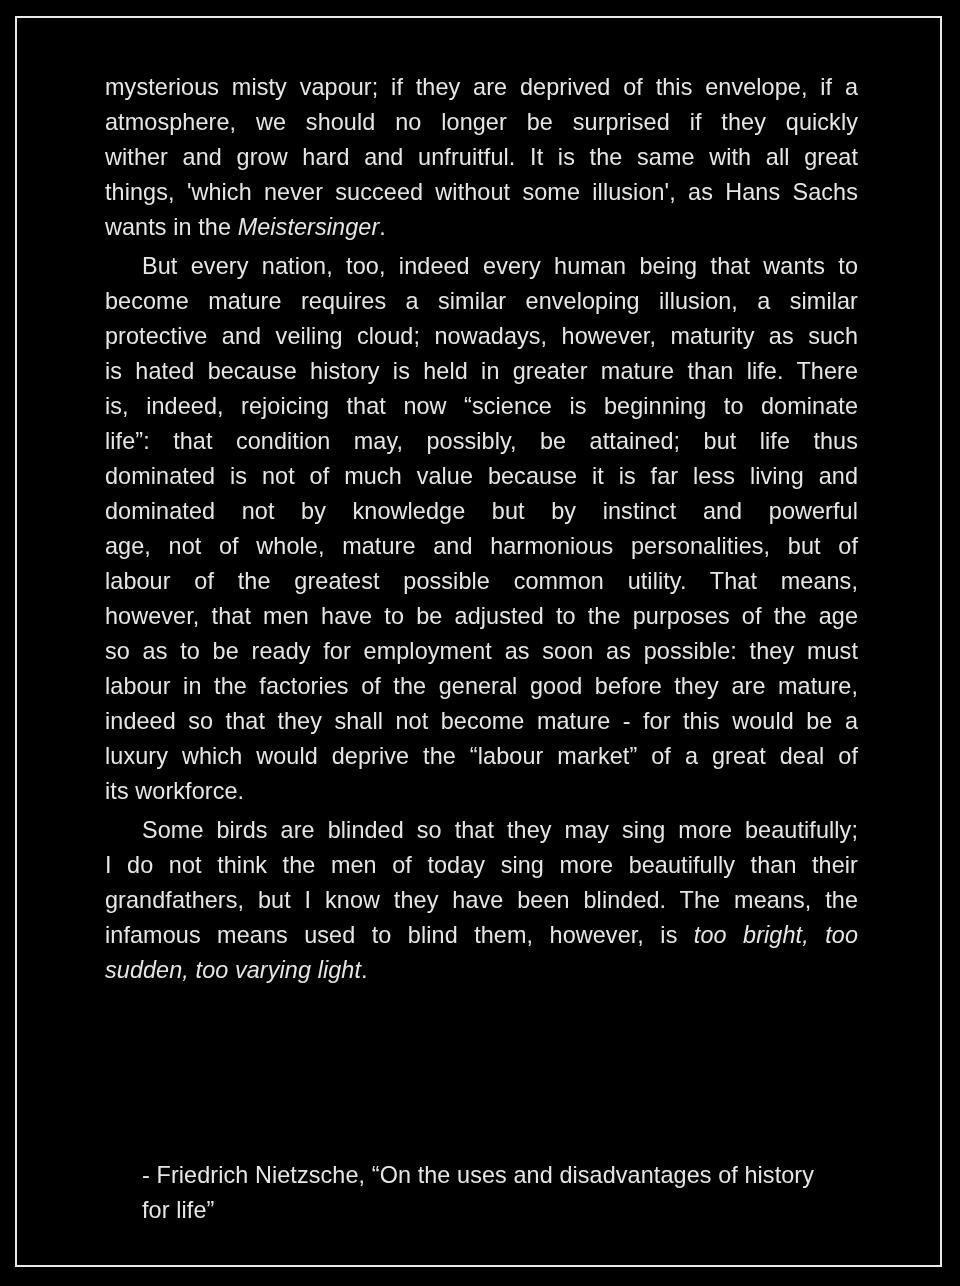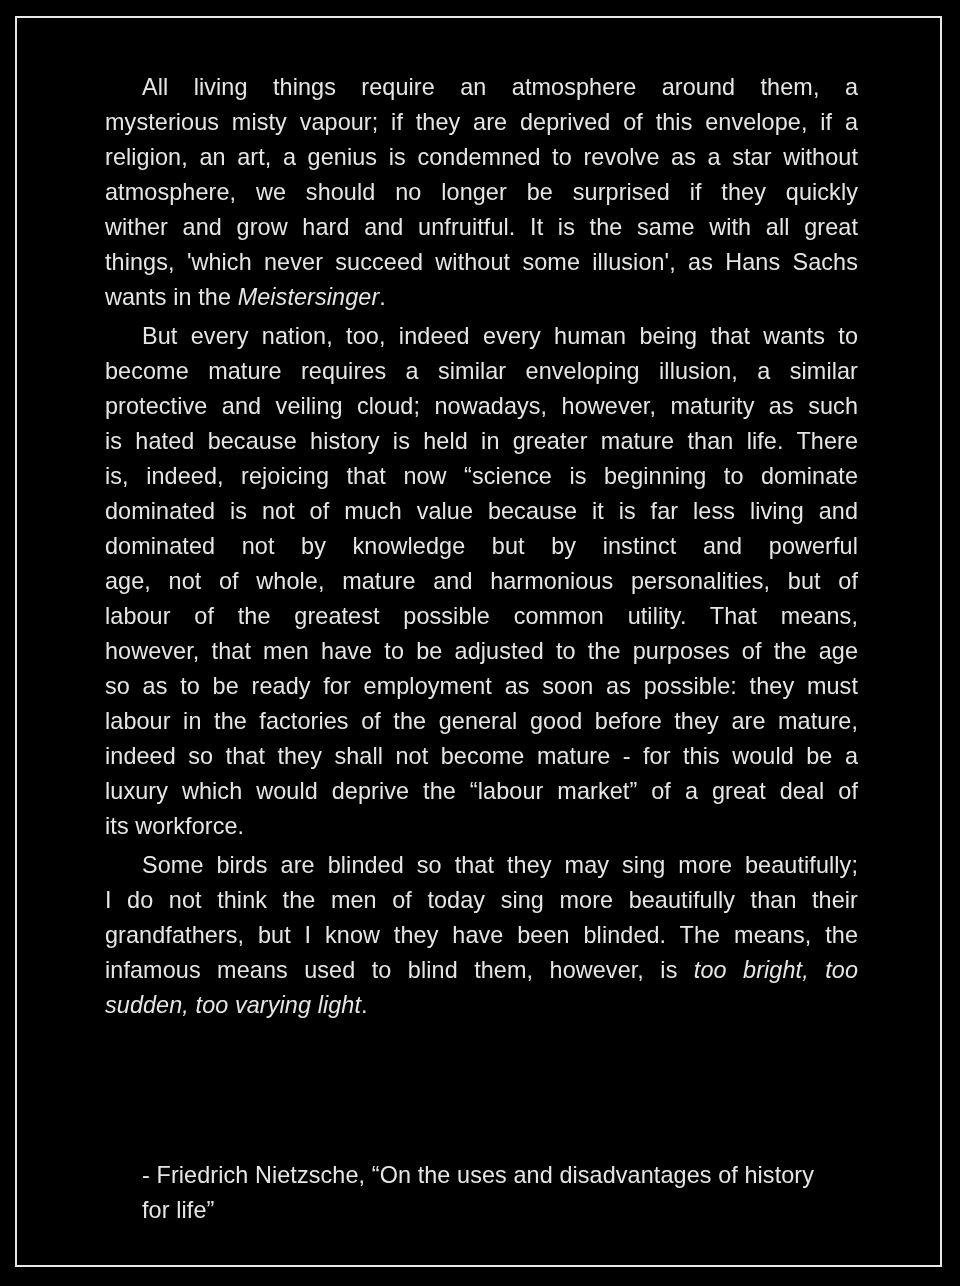--- a/index.html
+++ b/index.html
@@ -18,35 +18,34 @@
   .attribution { position: absolute; left: 142px; top: 1158px; width: 716px; }
   .attribution .line { text-align: center; text-align-last: left; }
 </style>
 </head>
 <body>
 
 <div class="frame"></div>
 
 <div class="text">
   <div class="para">
-    <span class="line indent">All living things require an atmosphere around them, a</span>
     <span class="line">mysterious misty vapour; if they are deprived of this envelope, if a</span>
-    <span class="line">religion, an art, a genius is condemned to revolve as a star without</span>
     <span class="line">atmosphere, we should no longer be surprised if they quickly</span>
     <span class="line">wither and grow hard and unfruitful. It is the same with all great</span>
     <span class="line">things, 'which never succeed without some illusion', as Hans Sachs</span>
     <span class="line last"><span>wants in the </span><i>Meistersinger</i><span>.</span></span>
   </div>
 
   <div class="para">
     <span class="line indent">But every nation, too, indeed every human being that wants to</span>
     <span class="line">become mature requires a similar enveloping illusion, a similar</span>
     <span class="line">protective and veiling cloud; nowadays, however, maturity as such</span>
     <span class="line">is hated because history is held in greater mature than life. There</span>
     <span class="line">is, indeed, rejoicing that now “science is beginning to dominate</span>
+    <span class="line">life”: that condition may, possibly, be attained; but life thus</span>
     <span class="line">dominated is not of much value because it is far less living and</span>
     <span class="line">dominated not by knowledge but by instinct and powerful</span>
     <span class="line">age, not of whole, mature and harmonious personalities, but of</span>
     <span class="line">labour of the greatest possible common utility. That means,</span>
     <span class="line">however, that men have to be adjusted to the purposes of the age</span>
     <span class="line">so as to be ready for employment as soon as possible: they must</span>
     <span class="line">labour in the factories of the general good before they are mature,</span>
     <span class="line">indeed so that they shall not become mature - for this would be a</span>
     <span class="line">luxury which would deprive the “labour market” of a great deal of</span>
     <span class="line last">its workforce.</span>

